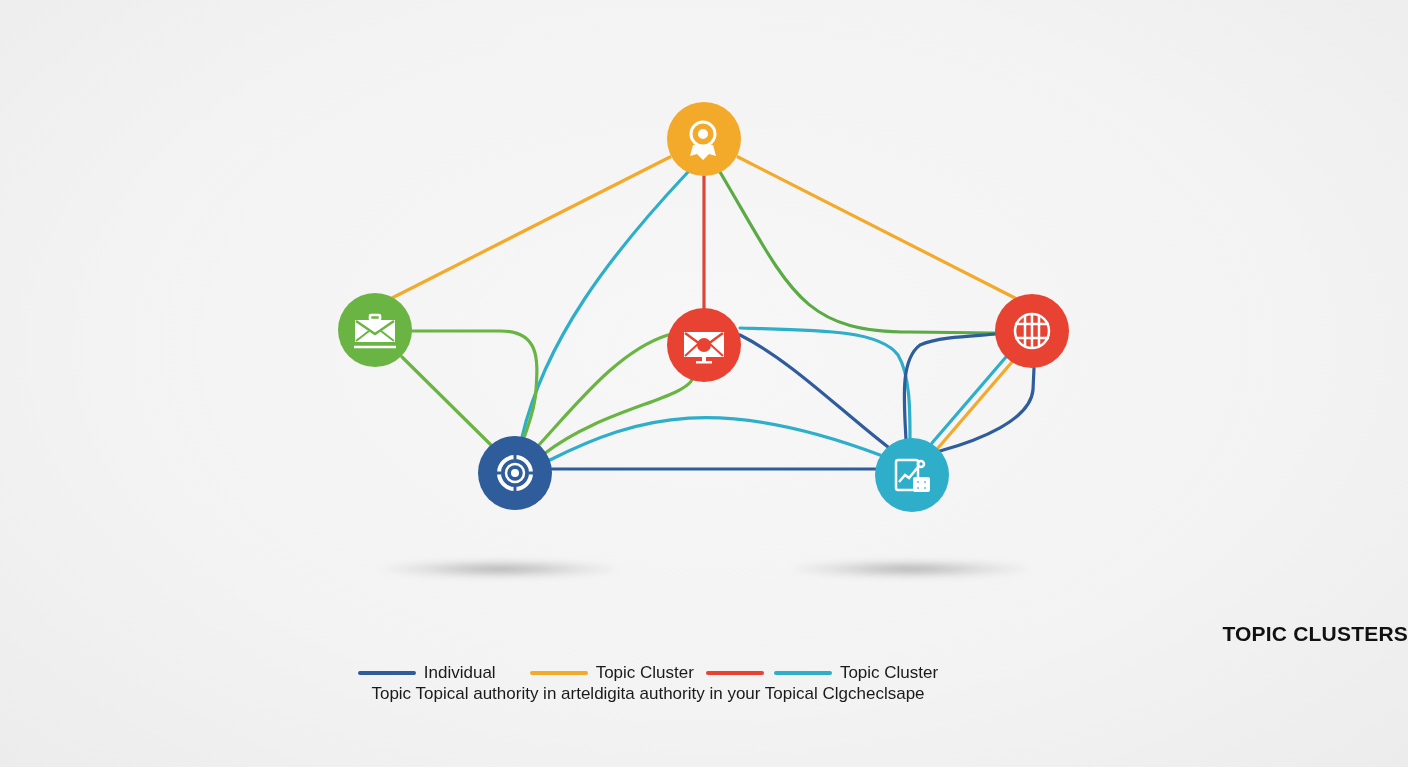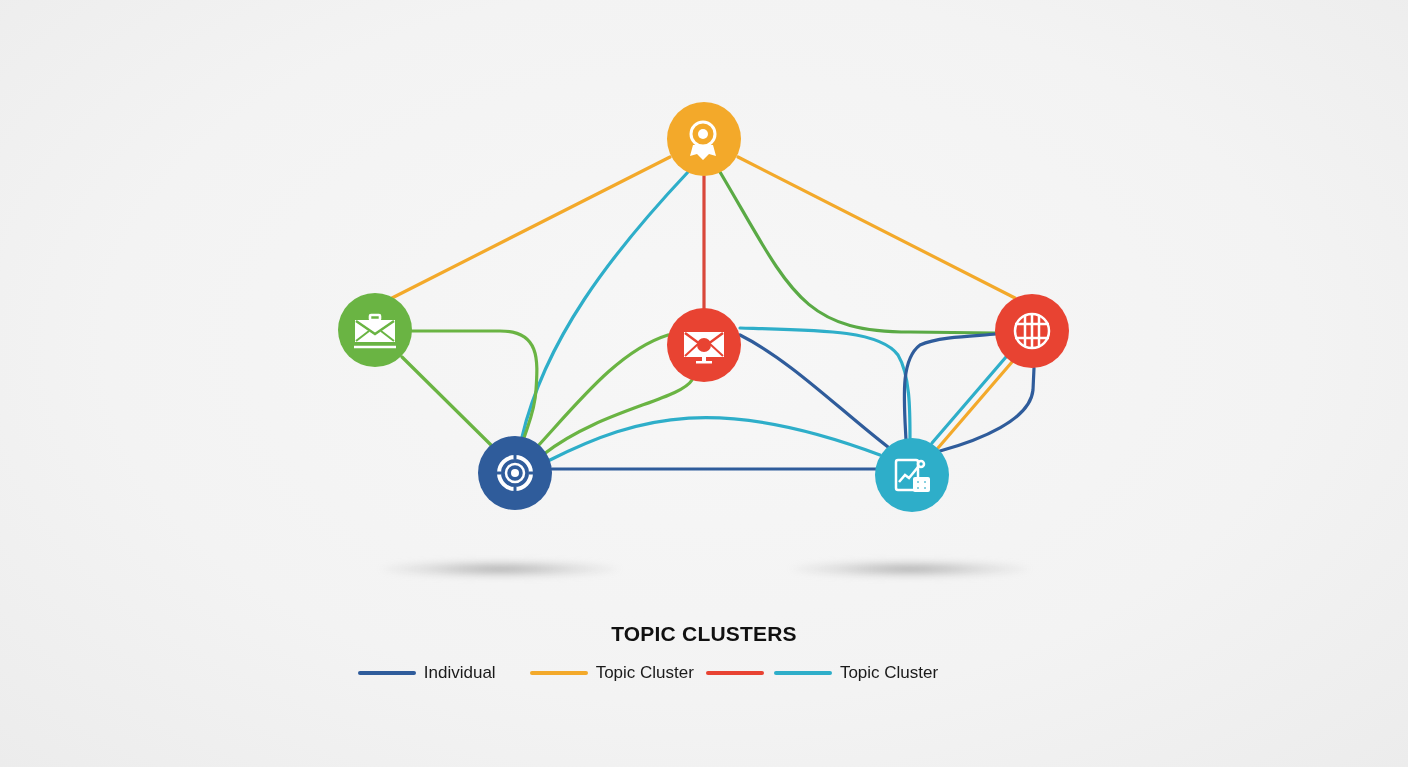--- a/index.html
+++ b/index.html
@@ -26,21 +26,21 @@
       height: 18px;
       border-radius: 50%;
       background: radial-gradient(ellipse at center, rgba(120,120,120,0.55) 0%, rgba(160,160,160,0.25) 45%, rgba(240,240,240,0) 75%);
       filter: blur(3px);
     }
     .title {
       position: absolute;
       left: 0;
       width: 1408px;
       top: 622px;
-      text-align: center;
+      text-align: right;
       font-weight: bold;
       font-size: 21px;
       color: #111;
       letter-spacing: 0.2px;
     }
     .legend {
       position: absolute;
       left: 0;
       width: 1296px;
       top: 662px;
@@ -190,13 +190,14 @@
 <div class="legend">
   <div class="legend-row">
     <span class="swatch" style="background:#2f5c9b;"></span>
     <span class="legend-label">Individual</span>
     <span class="swatch" style="background:#f3a92a;"></span>
     <span class="legend-label" style="margin-right:12px;">Topic Cluster</span>
     <span class="swatch" style="background:#e84332; margin-right:10px;"></span>
     <span class="swatch" style="background:#2eaec9;"></span>
     <span class="legend-label" style="margin-right:0;">Topic Cluster</span>
   </div>
+  <span class="desc-line">Topic Topical authority in arteldigita authority in your Topical Clgcheclsape</span>
 </div>
 
 </body></html>

